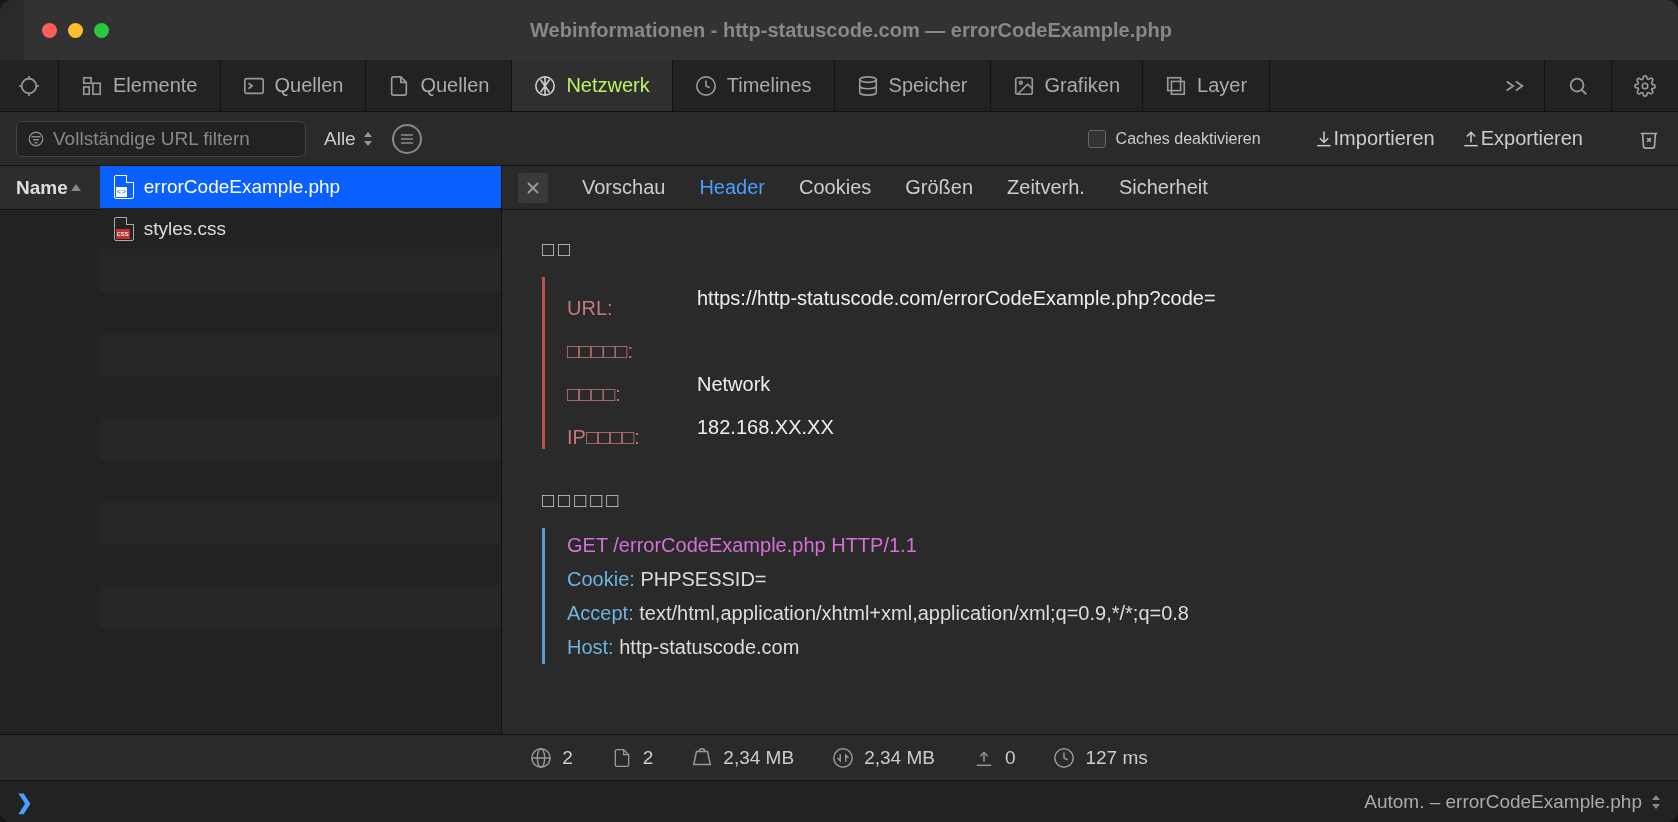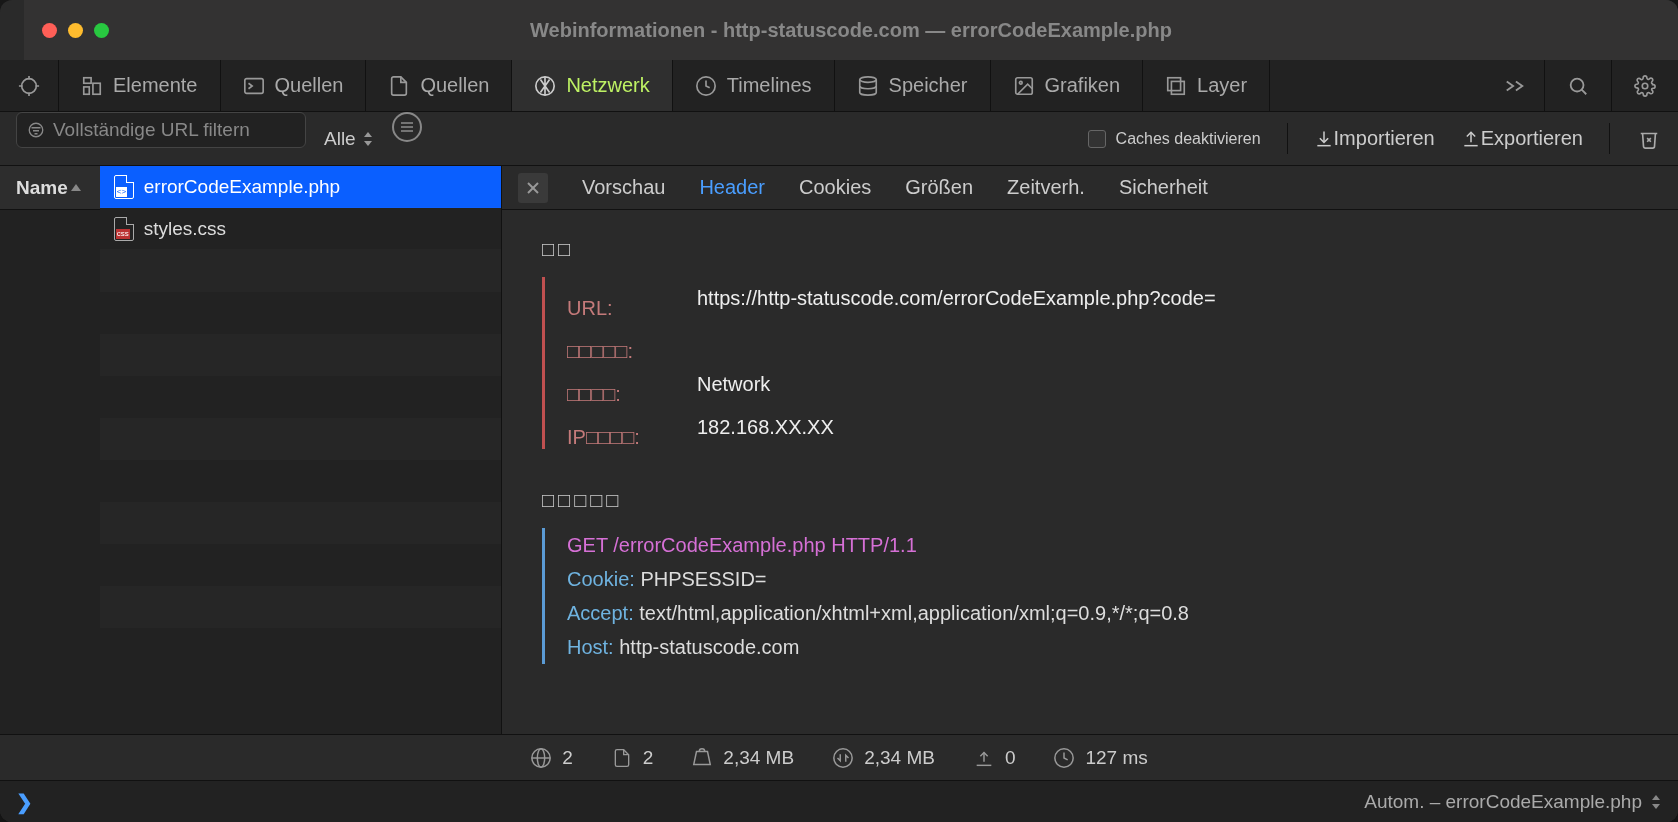--- a/index.html
+++ b/index.html
@@ -66,20 +66,21 @@
   cursor: pointer;
 }
 .tab:first-child { padding: 0 18px; border-right: 1px solid #111; }
 .tab.active { background: #2f2f2f; color: #bef264; }
 .tab-icon { width: 22px; height: 22px; display: inline-flex; align-items: center; justify-content: center; }
 .tabs-right { margin-left: auto; display: flex; align-items: stretch; }
 .toolbar {
   height: 54px;
   background: #2a2a2a;
   display: flex;
+  align-items: center;
   padding: 0 16px;
   gap: 18px;
   border-bottom: 1px solid #111;
   flex-shrink: 0;
 }
 .url-filter {
   width: 290px;
   height: 36px;
   background: #222;
   border: 1px solid #444;

